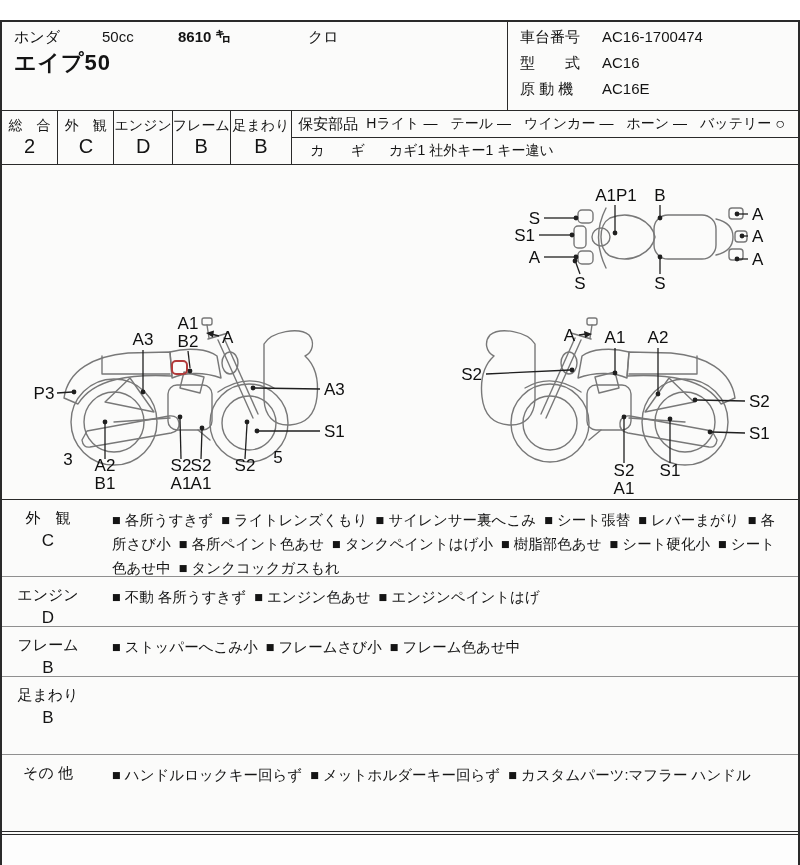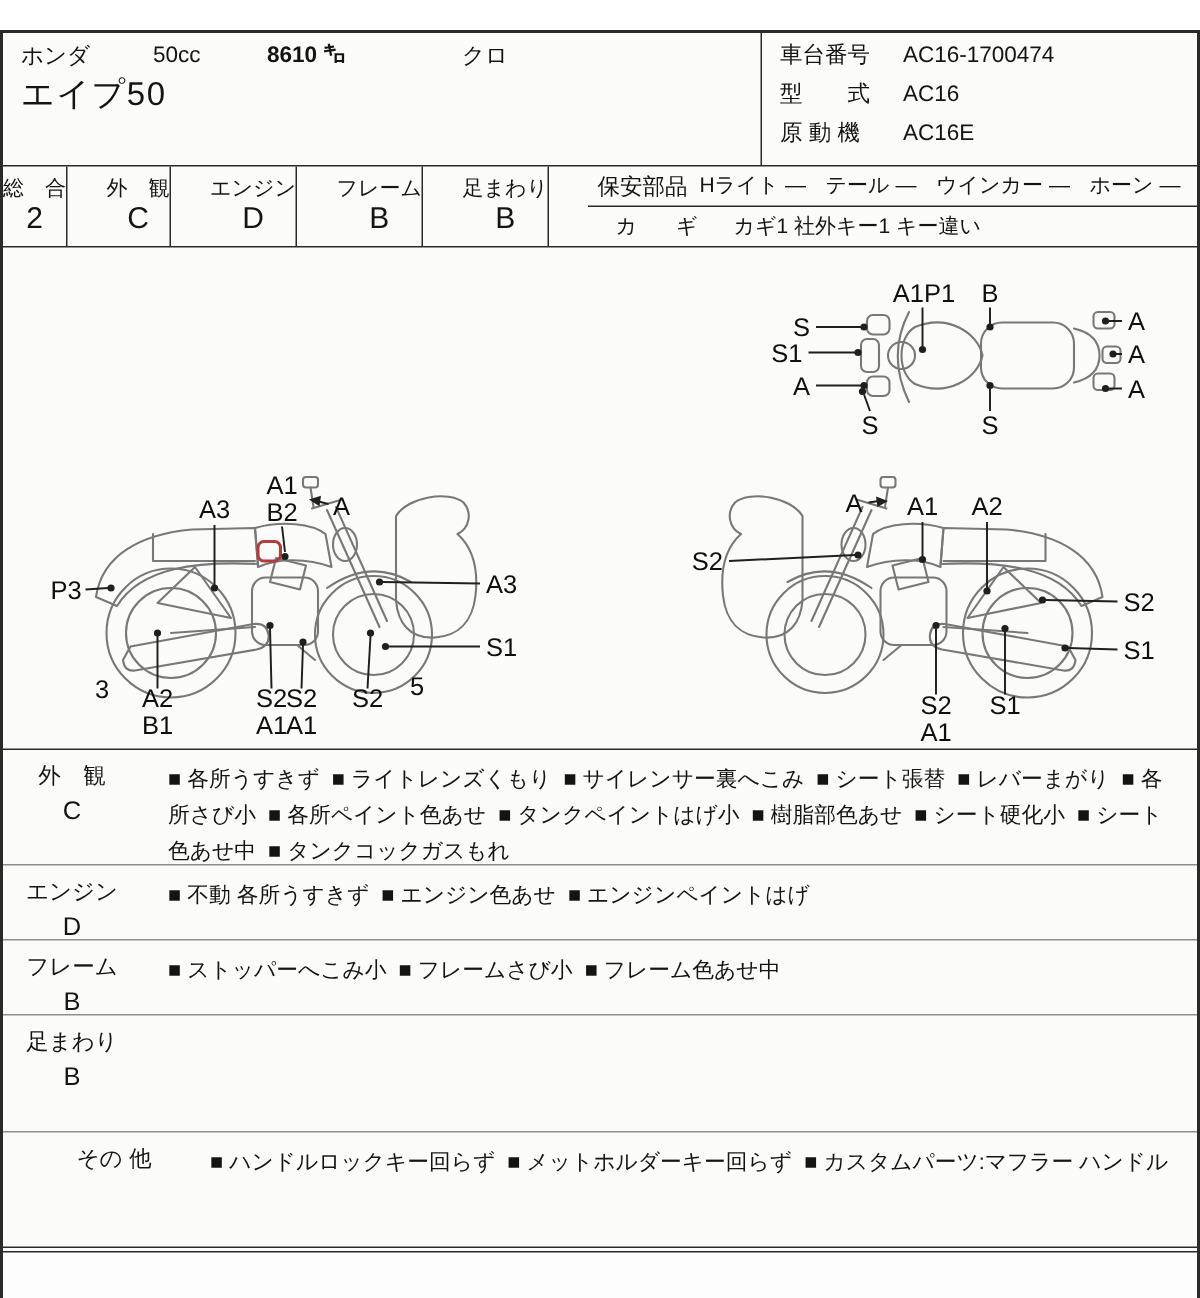--- a/index.html
+++ b/index.html
@@ -9,26 +9,26 @@
     box-sizing:border-box;border:2px solid #2a2a2a;overflow:hidden;margin-top:20px;
   }
   
   .header{position:absolute;left:0;top:0;width:100%;height:88px;}
   .header-left{position:absolute;left:0;top:0;width:505px;height:88px;}
   .hl-row1{position:absolute;left:12px;top:6px;width:490px;font-size:15px;display:flex;}
   .hl-maker{width:88px;}
   .hl-cc{width:76px;}
   .hl-km{width:130px;font-weight:bold;}
   .hl-color{width:80px;font-family:Liberation Serif, serif;}
-  .hl-model{position:absolute;left:12px;top:26px;font-size:22px;letter-spacing:1px;}
+  .hl-model{position:absolute;left:12px;top:26px;font-size:22px;letter-spacing:1px;font-weight:bold;}
   .header-right{position:absolute;left:505px;top:0;width:293px;height:88px;border-left:1.5px solid #2a2a2a;font-size:15px;}
   .hr-row{display:flex;padding:4px 11px 0 12px;line-height:22px;}
   .hr-label{width:82px;white-space:pre;}
   
-  .grade-row{position:absolute;left:0;top:88px;width:100%;height:55px;display:flex;border-top:1.5px solid #2a2a2a;border-bottom:1.5px solid #2a2a2a;box-sizing:border-box;gap:26px;}
+  .grade-row{position:absolute;left:0;top:88px;width:100%;height:55px;display:flex;border-top:1.5px solid #2a2a2a;border-bottom:1.5px solid #2a2a2a;box-sizing:border-box;}
   .grade-cell{box-sizing:border-box;border-right:1.5px solid #2a2a2a;display:flex;flex-direction:column;align-items:center;justify-content:center;}
   .g-label{font-size:14px;line-height:17px;white-space:pre;}
   .g-value{font-size:20px;line-height:24px;}
   .safety-cell{flex:1;display:flex;flex-direction:column;box-sizing:border-box;}
   .safety-top{flex:1;display:flex;align-items:center;border-bottom:1px solid #2a2a2a;padding-left:6px;font-size:14px;}
   .safety-title{font-size:15px;margin-right:8px;white-space:pre;}
   .safety-item{display:flex;align-items:flex-start;margin-right:13px;white-space:pre;}
   .safety-item .v{margin-left:4px;}
   .safety-item .v-circle{font-weight:bold;font-size:16px;}
   .safety-bottom{flex:1;display:flex;align-items:center;padding-left:18px;font-size:14px;}
@@ -37,21 +37,21 @@
   .diagram{position:absolute;left:0;top:143px;width:100%;height:335px;border-bottom:1.5px solid #2a2a2a;box-sizing:border-box;}
   .bike{fill:none;stroke:#787878;stroke-width:1.4;stroke-linecap:round;stroke-linejoin:round;}
   .leader{stroke:#1f1f1f;stroke-width:1.3;fill:none;}
   .dot{fill:#1f1f1f;stroke:none;}
   .dmark{font-size:17px;fill:#0f0f0f;}
   .redmark{fill:none;stroke:#b23b3b;stroke-width:2;}
   .arrow{fill:#1f1f1f;stroke:none;}
   
   .cond{position:absolute;left:0;top:478px;width:100%;}
   .cond-row{display:flex;border-bottom:1px solid #8f8f8f;box-sizing:border-box;}
-  .cond-row.last{border-bottom:1.5px solid #2a2a2a;padding-left:28px;}
+  .cond-row.last{border-bottom:1.5px solid #2a2a2a;}
   .cond-head{width:92px;display:flex;flex-direction:column;align-items:center;padding-top:8px;box-sizing:border-box;}
   .cond-label{font-size:15px;white-space:pre;line-height:20px;}
   .cond-grade{font-size:17px;line-height:22px;margin-top:2px;}
   .cond-text{flex:1;padding:8px 14px 0 18px;font-size:14.5px;line-height:24px;white-space:pre-wrap;}
   
   .empty-box{position:absolute;left:0;top:812px;width:100%;height:50px;border-top:1.5px solid #2a2a2a;border-bottom:1.5px solid #2a2a2a;background:#fdfdfd;box-sizing:border-box;}
 </style>
 </head>
 <body>
 

